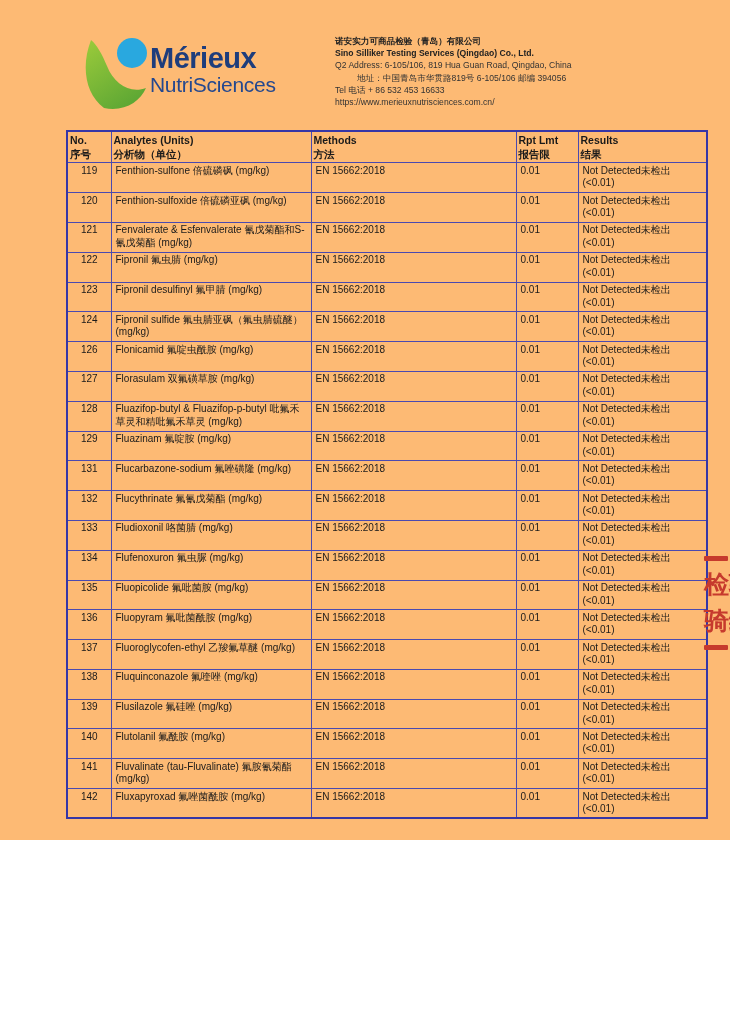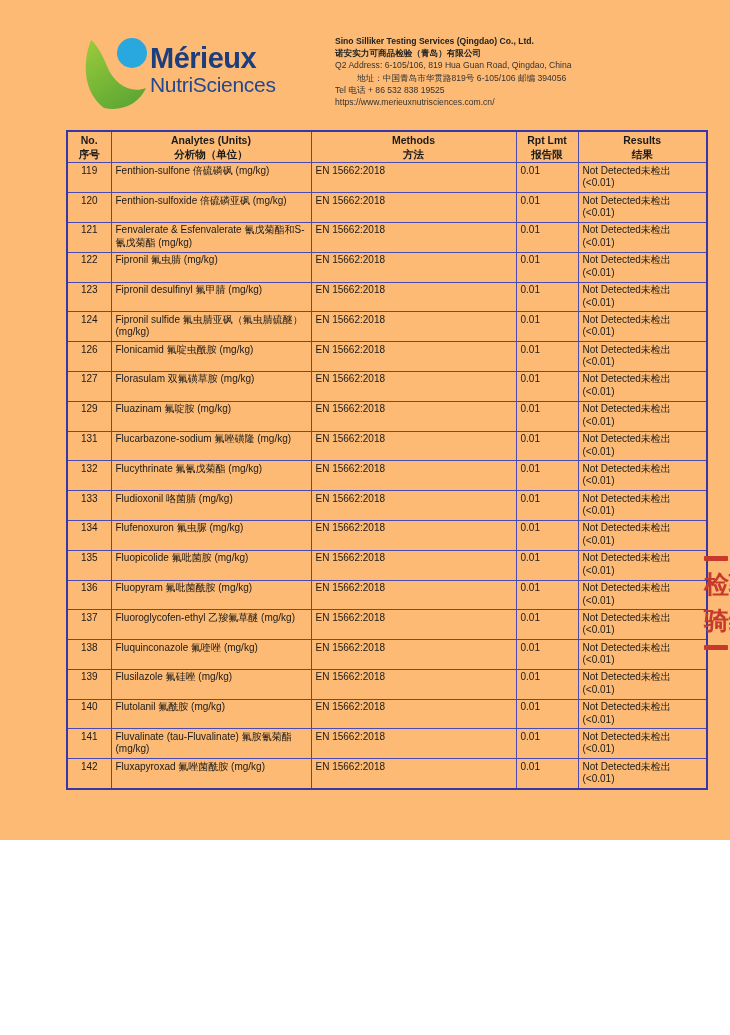--- a/index.html
+++ b/index.html
@@ -14,21 +14,21 @@
   .logo-line2 { font-size:21px; font-weight:normal; color:#24488f; letter-spacing:-0.3px; line-height:1.1; }
 
   .company-info { position:absolute; left:335px; top:35px; width:390px; font-size:8.6px; color:#333; line-height:1.42; }
   .company-info .b { font-weight:bold; color:#222; }
   .addr-cn { padding-left:22px; }
 
   
   .coa-table { position:absolute; left:66px; top:130px; width:640px; border-collapse:collapse; table-layout:fixed; }
   .coa-table, .coa-table th, .coa-table td { border:1px solid #4a4ab0; }
   .coa-table { border:2px solid #3636a6; }
-  .coa-table th { font-size:10.5px; font-weight:bold; color:#1a1a1a; text-align:center; vertical-align:middle; height:30px; line-height:1.35; padding:1px 2px; }
+  .coa-table th { font-size:10.5px; font-weight:bold; color:#1a1a1a; text-align:left; vertical-align:middle; height:30px; line-height:1.35; padding:1px 2px; }
   .coa-table td { font-size:10px; color:#1a1a1a; vertical-align:top; height:29.8px; line-height:1.25; padding:1.5px 4px; overflow:hidden; }
   td.c-no { text-align:center; }
   td.c-analyte { word-wrap:break-word; }
   td.c-method, td.c-rpt, td.c-result { text-align:left; }
   td.c-result { word-wrap:break-word; }
 
   
   .seal { position:absolute; right:0; top:556px; width:31px; overflow:hidden; }
   .seal-bar { width:24px; height:5px; background:#c63a2d; margin-left:5px; border-radius:1px; }
   .seal-row { font-size:25px; font-weight:bold; color:#c63a2d; white-space:nowrap; line-height:1.0; margin:11px 0 0 5px; font-family:"Liberation Sans", sans-serif; }
@@ -55,25 +55,25 @@
       <path d="M7 4 C -3 30, 1 58, 20 72 C 40 76, 56 66, 62 52 C 46 58, 30 48, 23 30 C 18 18, 13 9, 7 4 Z" fill="url(#leafGrad)"></path>
       <circle cx="48" cy="17" r="15" fill="#29a8df"></circle>
     </svg>
     <div class="logo-text">
       <div class="logo-line1">Mérieux</div>
       <div class="logo-line2">NutriSciences</div>
     </div>
   </div>
 
   <div class="company-info">
+    <div class="b">诺安实力可商品检验（青岛）有限公司</div>
     <div class="b">Sino Silliker Testing Services (Qingdao) Co., Ltd.</div>
-    <div class="b">诺安实力可商品检验（青岛）有限公司</div>
     <div>Q2  Address:  6-105/106, 819 Hua Guan Road, Qingdao, China</div>
     <div class="addr-cn">地址：中国青岛市华贯路819号 6-105/106 邮编 394056</div>
-    <div>Tel 电话 + 86 532 838 19525</div>
+    <div>Tel 电话 + 86 532 453 16633</div>
     <div>https://www.merieuxnutrisciences.com.cn/</div>
   </div>
 
   <table class="coa-table">
     <colgroup>
       <col style="width:44px">
         <col style="width:200px">
         <col style="width:205px">
         <col style="width:62px">
         <col style="width:129px">
@@ -161,20 +161,27 @@
     </tr>
 
     <tr>
       <td class="c-no">127</td>
       <td class="c-analyte">Florasulam 双氟磺草胺 (mg/kg)</td>
       <td class="c-method">EN 15662:2018</td>
       <td class="c-rpt">0.01</td>
       <td class="c-result">Not Detected未检出(&lt;0.01)</td>
     </tr>
 
+    <tr>
+      <td class="c-no">128</td>
+      <td class="c-analyte">Fluazifop-butyl &amp; Fluazifop-p-butyl 吡氟禾草灵和精吡氟禾草灵 (mg/kg)</td>
+      <td class="c-method">EN 15662:2018</td>
+      <td class="c-rpt">0.01</td>
+      <td class="c-result">Not Detected未检出(&lt;0.01)</td>
+    </tr>
 
     <tr>
       <td class="c-no">129</td>
       <td class="c-analyte">Fluazinam 氟啶胺 (mg/kg)</td>
       <td class="c-method">EN 15662:2018</td>
       <td class="c-rpt">0.01</td>
       <td class="c-result">Not Detected未检出(&lt;0.01)</td>
     </tr>
 
 

